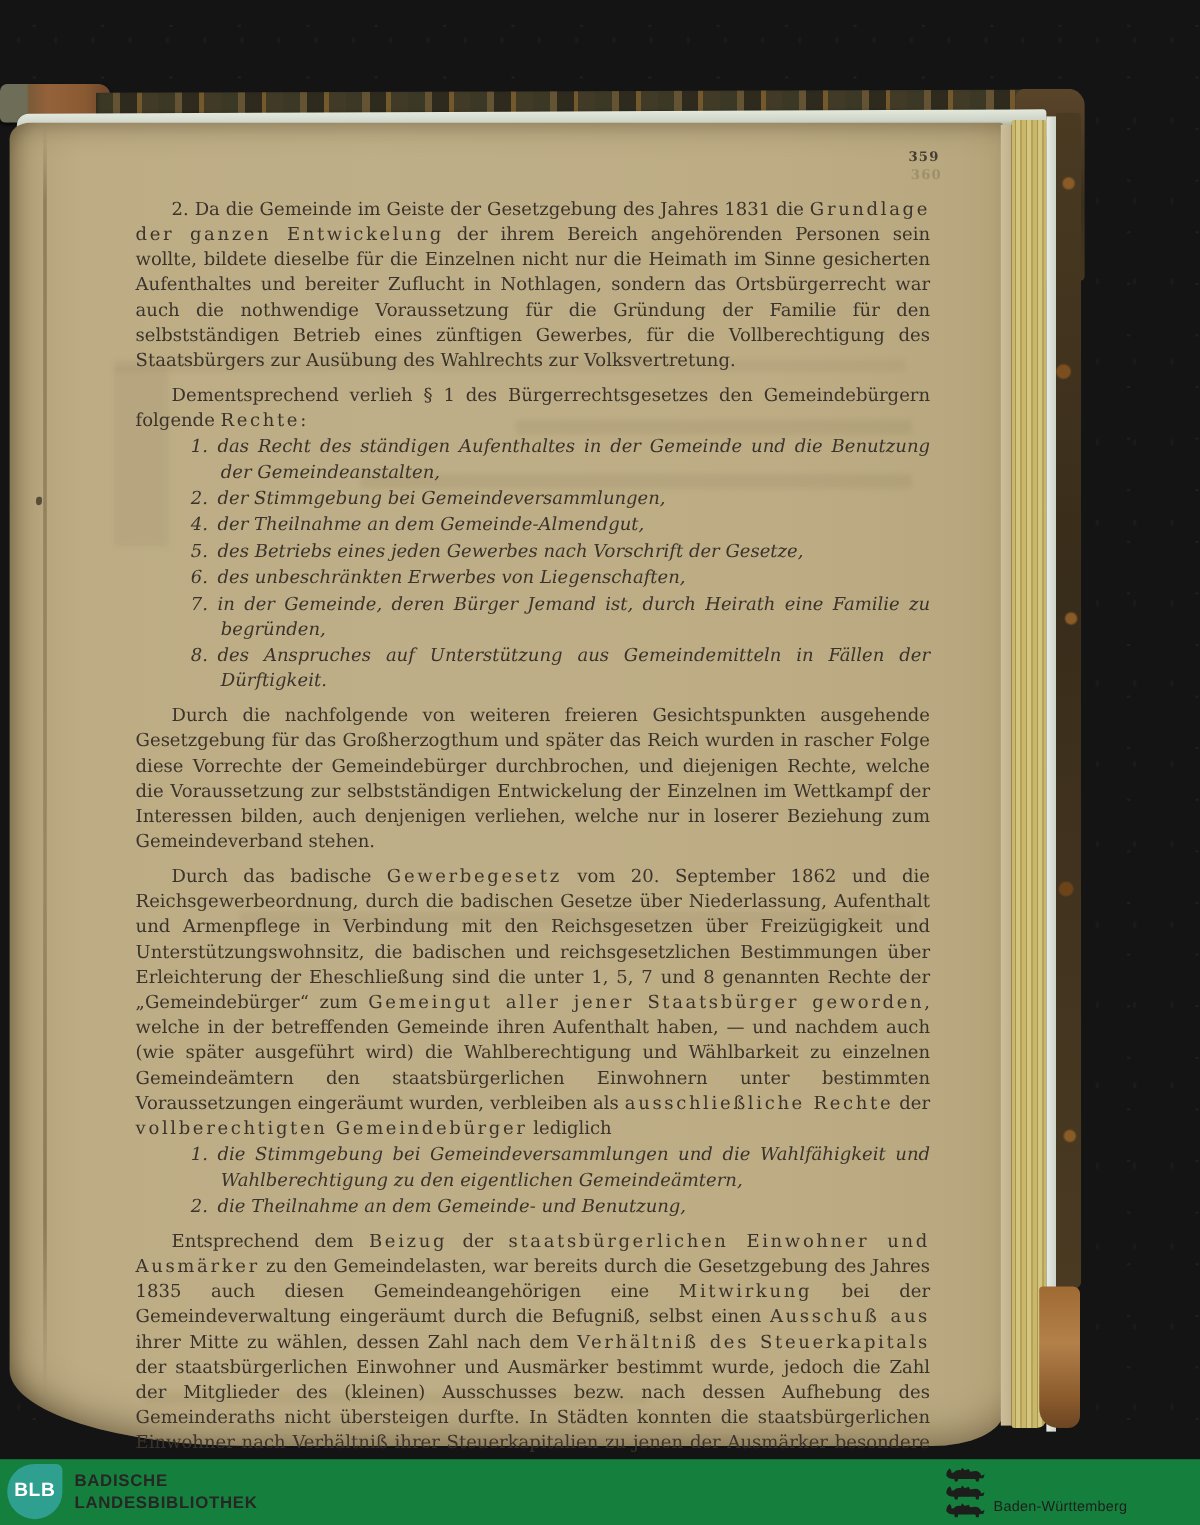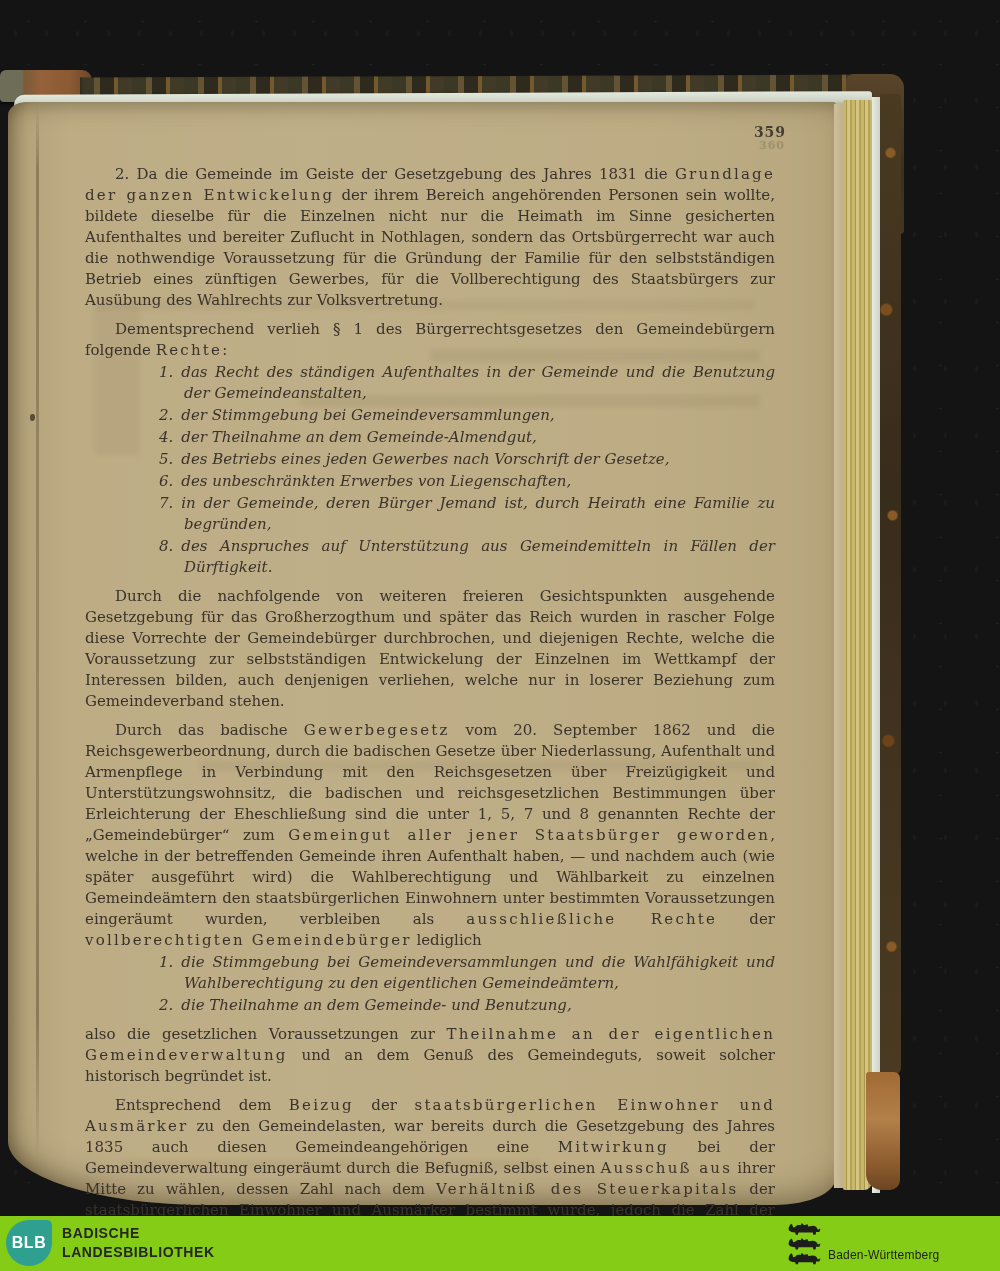--- a/index.html
+++ b/index.html
@@ -57,26 +57,26 @@
       radial-gradient(circle at 60% 43%, #8a5b26 0 4px, transparent 6px),
       radial-gradient(circle at 40% 66%, #6d4419 0 5px, transparent 7px),
       radial-gradient(circle at 55% 87%, #8a5b26 0 4px, transparent 6px),
       linear-gradient(180deg,#4a3a22,#382c1a 40%,#443520 75%,#4a3a22);
     border-radius:2px 4px 6px 2px;}
   .cover-leather-br{position:absolute;left:866px;top:1072px;width:34px;height:118px;
     background:linear-gradient(180deg,#a06a33,#b3804a 40%,#8a5a2c 80%,#6b4522);
     border-radius:3px 6px 10px 16px;}
   
   .page-number{position:absolute;left:740px;top:124px;width:60px;text-align:center;
-    font-size:14px;font-weight:bold;color:#453d33;letter-spacing:1px;}
+    font-size:11px;font-weight:bold;color:#453d33;letter-spacing:1px;}
   .ghost-number{position:absolute;left:742px;top:139px;width:60px;text-align:center;
     font-size:11px;font-weight:bold;color:rgba(125,112,82,.45);filter:blur(.6px);letter-spacing:1px;}
   .text-block{position:absolute;left:85px;top:156px;width:690px;
     color:#3a332b;font-size:15px;line-height:21px;text-align:justify;}
-  .text-block .para{text-indent:30px;margin-top:8px;}
+  .text-block .para{text-indent:30px;margin-top:8px;margin-left:28px;}
   .text-block .para.noindent{text-indent:0;}
   .text-block .li{padding-left:99px;text-indent:-25px;margin-top:1px;font-style:italic;}
   .text-block .num{margin-right:8px;}
   .g{letter-spacing:2.2px;}
   
   .smudge{position:absolute;background:rgba(128,112,76,.14);filter:blur(2px);border-radius:3px;}
   .sm1{left:95px;top:305px;width:45px;height:150px;background:rgba(128,112,76,.10);}
   .sm2{left:430px;top:350px;width:330px;height:12px;}
   .sm3{left:300px;top:395px;width:460px;height:12px;}
   .sm4{left:95px;top:300px;width:660px;height:10px;background:rgba(128,112,76,.10);}
@@ -131,25 +131,24 @@
     <div class="li"><span class="num">2.</span><span>der Stimmgebung bei Gemeindeversammlungen,</span></div>
     <div class="li"><span class="num">4.</span><span>der Theilnahme an dem Gemeinde-Almendgut,</span></div>
     <div class="li"><span class="num">5.</span><span>des Betriebs eines jeden Gewerbes nach Vorschrift der Gesetze,</span></div>
     <div class="li"><span class="num">6.</span><span>des unbeschränkten Erwerbes von Liegenschaften,</span></div>
     <div class="li"><span class="num">7.</span><span>in der Gemeinde, deren Bürger Jemand ist, durch Heirath eine Familie zu begründen,</span></div>
     <div class="li"><span class="num">8.</span><span>des Anspruches auf Unterstützung aus Gemeindemitteln in Fällen der Dürftigkeit.</span></div>
     <div class="para"><span>Durch die nachfolgende von weiteren freieren Gesichtspunkten ausgehende Gesetzgebung für das Großherzogthum und später das Reich wurden in rascher Folge diese Vorrechte der Gemeindebürger durchbrochen, und diejenigen Rechte, welche die Voraussetzung zur selbstständigen Entwickelung der Einzelnen im Wettkampf der Interessen bilden, auch denjenigen verliehen, welche nur in loserer Beziehung zum Gemeindeverband stehen.</span></div>
     <div class="para"><span>Durch das badische </span><span class="g">Gewerbegesetz</span><span> vom 20. September 1862 und die Reichsgewerbeordnung, durch die badischen Gesetze über Niederlassung, Aufenthalt und Armenpflege in Verbindung mit den Reichsgesetzen über Freizügigkeit und Unterstützungswohnsitz, die badischen und reichsgesetzlichen Bestimmungen über Erleichterung der Eheschließung sind die unter 1, 5, 7 und 8 genannten Rechte der „Gemeindebürger“ zum </span><span class="g">Gemeingut aller jener Staatsbürger geworden</span><span>, welche in der betreffenden Gemeinde ihren Aufenthalt haben, — und nachdem auch (wie später ausgeführt wird) die Wahlberechtigung und Wählbarkeit zu einzelnen Gemeindeämtern den staatsbürgerlichen Einwohnern unter bestimmten Voraussetzungen eingeräumt wurden, verbleiben als </span><span class="g">ausschließliche Rechte</span><span> der </span><span class="g">vollberechtigten Gemeindebürger</span><span> lediglich</span></div>
     <div class="li"><span class="num">1.</span><span>die Stimmgebung bei Gemeindeversammlungen und die Wahlfähigkeit und Wahlberechtigung zu den eigentlichen Gemeindeämtern,</span></div>
     <div class="li"><span class="num">2.</span><span>die Theilnahme an dem Gemeinde- und Benutzung,</span></div>
-    <div class="para noindent"><span>also die gesetzlichen Voraussetzungen zur </span><span class="g">Theilnahme an der eigentlichen Gemeindeverwaltung</span><span> und an dem Genuß des Gemeindeguts, soweit solcher historisch begründet ist.</span></div>
     <div class="para"><span>Entsprechend dem </span><span class="g">Beizug</span><span> der </span><span class="g">staatsbürgerlichen Einwohner und Ausmärker</span><span> zu den Gemeindelasten, war bereits durch die Gesetzgebung des Jahres 1835 auch diesen Gemeindeangehörigen eine </span><span class="g">Mitwirkung</span><span> bei der Gemeindeverwaltung eingeräumt durch die Befugniß, selbst einen </span><span class="g">Ausschuß aus</span><span> ihrer Mitte zu wählen, dessen Zahl nach dem </span><span class="g">Verhältniß des Steuerkapitals</span><span> der staatsbürgerlichen Einwohner und Ausmärker bestimmt wurde, jedoch die Zahl der Mitglieder des (kleinen) Ausschusses bezw. nach dessen Aufhebung des Gemeinderaths nicht übersteigen durfte. In Städten konnten die staatsbürgerlichen Einwohner nach Verhältniß ihrer Steuerkapitalien zu jenen der Ausmärker besondere Ausschußmitglieder aus ihrer Mitte wählen, die zusammen obige Zahl nicht überschreiten durften.</span></div>
   </div>
 
-<div class="footer" style="background: #84cc16;">
+<div class="footer" style="background: #15803d;">
   <div class="blb-badge" style="background: rgb(47, 159, 144);">
     <span>BLB</span>
   </div>
   <div class="lib-name">
     <div>BADISCHE</div>
     <div>LANDESBIBLIOTHEK</div>
   </div>
   <svg class="bw-arms" width="36" height="44" viewBox="0 0 32 40" aria-hidden="true">
     <defs>
       <path id="lion" fill="#1d1d1b" d="M2 7 C2 4 3 2.5 4.5 1.5 C5.5 2.5 6 3.5 6 5 L8 4.5 C9 3 11 2.5 13 3 L14 1 L16 3 L19 2 L20 4 L24 3.5 C26 3.5 28 5 28.5 7 L31 6 L30 9 L27 9 L26.5 11.5 L24.5 11.5 L24 9.5 L11 9.5 L10.5 11.5 L8.5 11.5 L8 9.5 C5 9.5 3 8.5 2 7 Z"></path>

